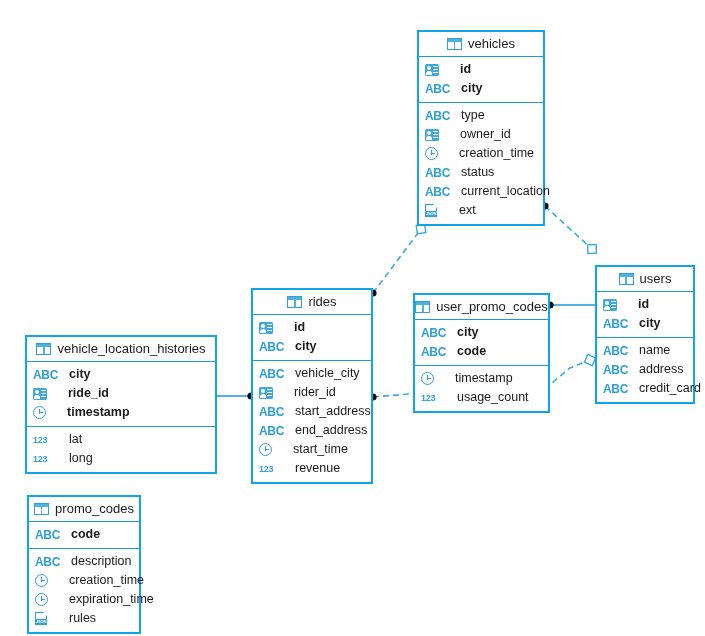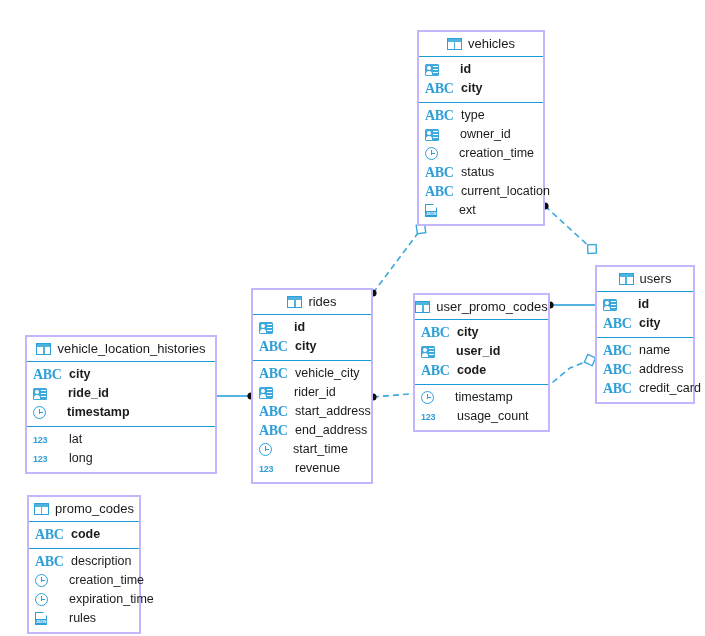--- a/index.html
+++ b/index.html
@@ -9,21 +9,21 @@
     font-family:"Liberation Sans", sans-serif;
     overflow:hidden;
     position:relative;
   }
   #canvas{position:absolute;left:0;top:0;width:705px;height:636px;}
   svg.links{position:absolute;left:0;top:0;width:705px;height:636px;pointer-events:none;}
 
   .table-node{
     position:absolute;
     background:#ffffff;
-    border:2px solid #c4b5fd;
+    border:2px solid #0ea5e9;
     box-sizing:border-box;
     z-index:2;
   }
   .tbl-header{
     display:flex;align-items:center;justify-content:center;
     gap:6px;
     padding:4px 8px 5px 8px;
     border-bottom:1px solid #1b9ad6;
     font-size:13px;
     color:#1b1b1b;
@@ -57,22 +57,22 @@
     content:"";position:absolute;left:0;top:0;right:0;height:3px;background:#4fb3e0;
   }
   .ico-table::after{
     content:"";position:absolute;left:50%;top:3px;bottom:0;width:1.5px;margin-left:-0.75px;background:#4fb3e0;
   }
 
   
   .ico-abc{
     width:17px;flex:0 0 17px;height:14px;
     color:#2f9fd8;
-    font-family:Liberation Serif, serif;
-    font-size:14px;font-weight:bold;
+    font-family:Liberation Sans, sans-serif;
+    font-size:12px;font-weight:bold;
     letter-spacing:-0.3px;
     line-height:14px;
     text-align:left;
   }
 
   
   .ico-123{
     width:17px;flex:0 0 17px;height:14px;
     color:#2f9fd8;
     font-family:"Liberation Sans", sans-serif;
@@ -222,26 +222,20 @@
       <div class="tbl-header">
         <span class="ico-table"></span>
         <span>user_promo_codes</span>
       </div>
       <div class="tbl-section pk">
         <div class="field-row bold">
           <span class="ico-abc">ABC</span>
           <span class="fname">city</span>
         </div>
         <div class="field-row bold">
-          <span class="ico-uuid">
-            <i></i>
-          </span>
-          <span class="fname">user_id</span>
-        </div>
-        <div class="field-row bold">
           <span class="ico-abc">ABC</span>
           <span class="fname">code</span>
         </div>
       </div>
       <div class="tbl-section">
         <div class="field-row">
           <span class="ico-clock"></span>
           <span class="fname">timestamp</span>
         </div>
         <div class="field-row">

